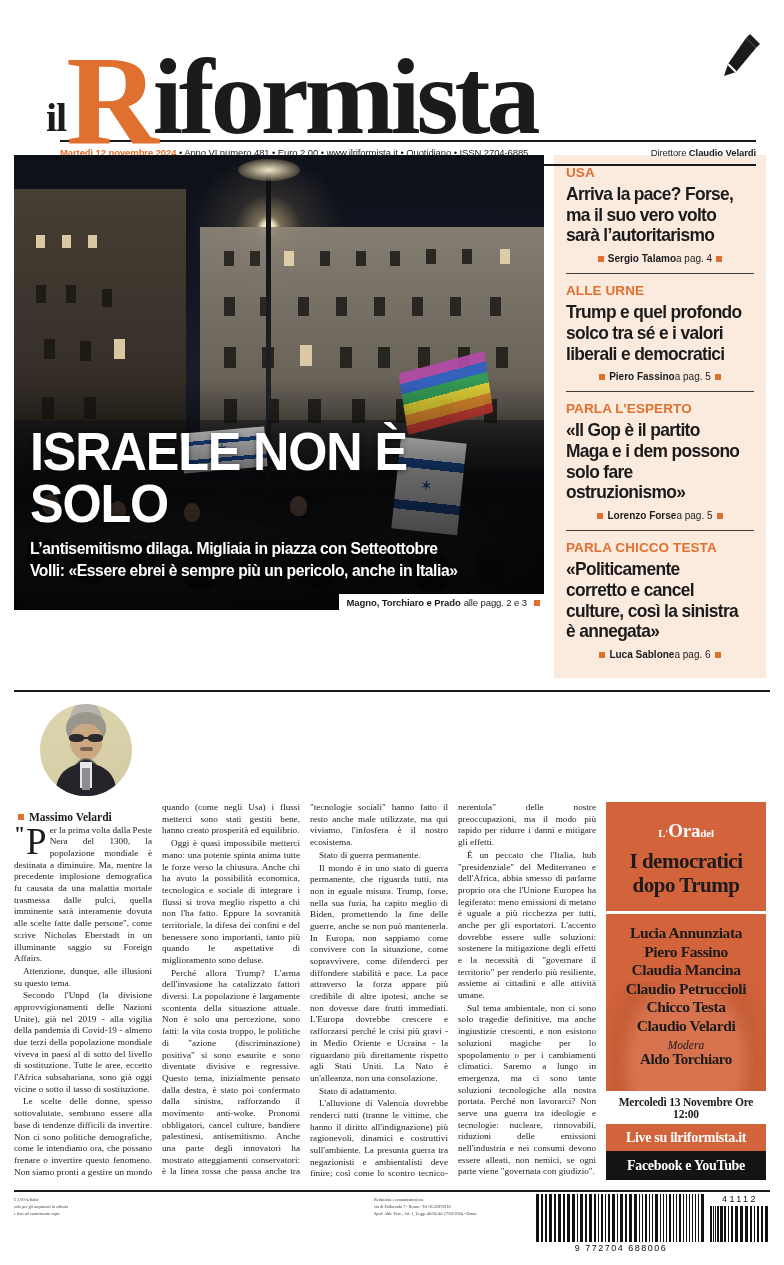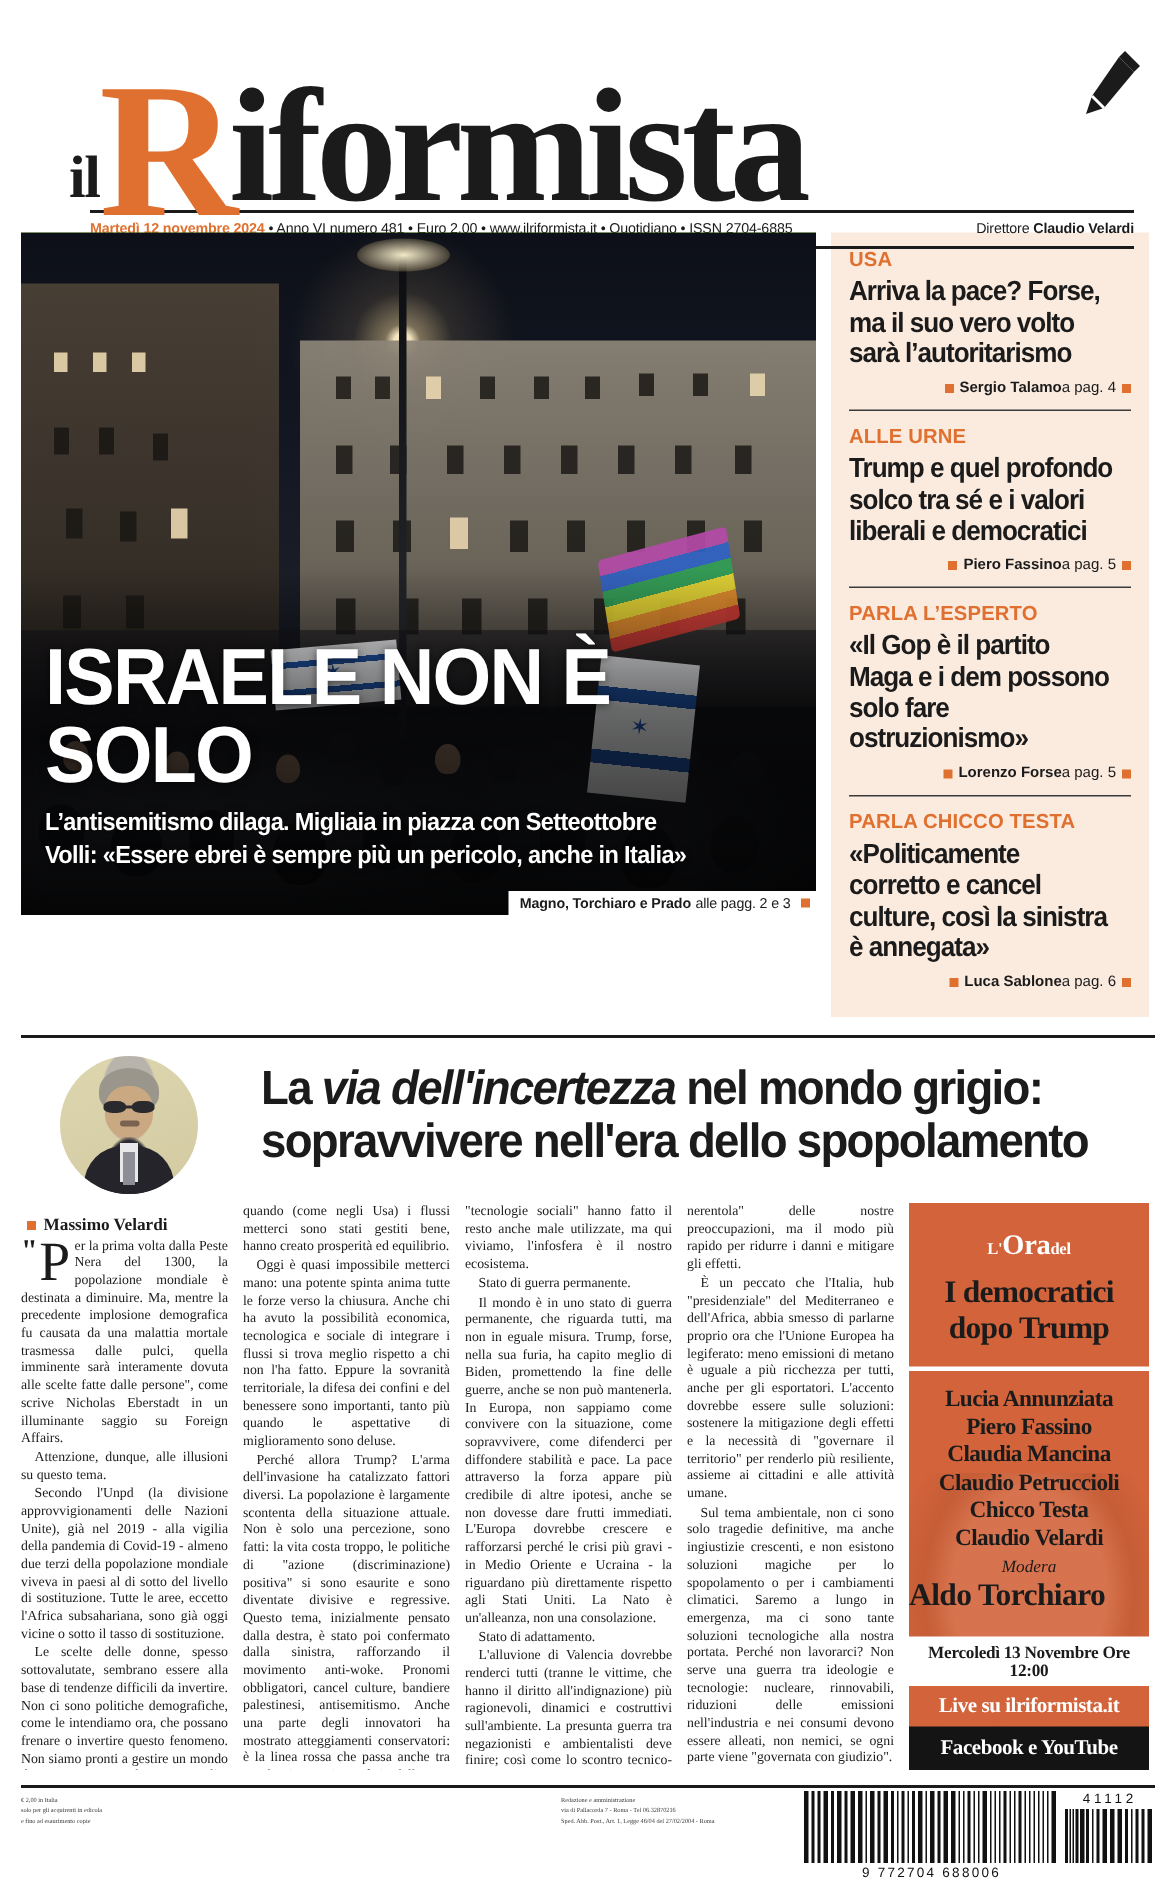--- a/index.html
+++ b/index.html
@@ -88,21 +88,21 @@
   }
   .lead-photo-block {
     width: 530px;
     position: relative;
   }
   .photo {
     position: relative;
     width: 100%;
     height: 455px;
     overflow: hidden;
-    background: #4d7c0f;
+    background: #3b82f6;
   }
   
   .sky {
     position: absolute; inset: 0;
     background:
       radial-gradient(circle at 48% 16%, rgba(255,240,200,0.95) 0 1.2%, rgba(255,225,160,0.45) 2.5%, rgba(255,210,140,0.12) 7%, rgba(0,0,0,0) 16%),
       linear-gradient(180deg, #0d1018 0%, #141824 34%, #1a1d26 50%, #0e1017 72%, #08090d 100%);
   }
   .bldg-left {
     position: absolute; left: 0; top: 34px; width: 172px; height: 300px;
@@ -230,21 +230,21 @@
     font-weight: bold;
     font-size: 18.5px;
     line-height: 1.12;
     color: #1b1b1b;
     letter-spacing: -0.7px;
     transform: scaleX(0.94);
     transform-origin: left center;
   }
   .side-foot {
     display: flex;
-    justify-content: flex-end;
+    justify-content: center;
     align-items: center;
     margin-top: 7px;
     font-size: 10px;
   }
   .side-author { font-weight: bold; color: #1b1b1b; display: flex; align-items: center; gap: 4px; }
   .side-page { color: #1b1b1b; display: flex; align-items: center; gap: 4px; }
   .bullet-or { width: 6px; height: 6px; background: #e0702f; display: inline-block; }
 
   
   .mid-rule {
@@ -392,23 +392,24 @@
   .ad-modera {
     text-align: center;
     font-family: "Liberation Serif", serif;
     font-style: italic;
     font-size: 11.5px;
     color: #1b1b1b;
     margin-top: 3px;
     position: relative; z-index: 2;
   }
   .ad-moderator {
-    font-family: "Liberation Serif", serif;
-    font-weight: bold;
-    font-size: 21px;
+    text-align: center;
+    font-family: "Liberation Serif", serif;
+    font-weight: bold;
+    font-size: 15px;
     color: #1b1b1b;
     letter-spacing: -0.4px;
     position: relative; z-index: 2;
   }
   .ad-ghost {
     position: absolute;
     right: -10px; top: 180px;
     width: 180px; height: 200px;
     background: radial-gradient(ellipse at 50% 40%, rgba(255,255,255,0.10) 0 40%, rgba(0,0,0,0.06) 55%, rgba(0,0,0,0) 72%);
     z-index: 1;
@@ -693,26 +694,20 @@
         <div class="pf" style="left:30px;top:20px;width:32px;height:34px;border-radius:44%;background:#caa882;"></div>
         <div class="pf" style="left:29px;top:30px;width:15px;height:8px;border-radius:40%;background:#2a2a2e;"></div>
         <div class="pf" style="left:48px;top:30px;width:15px;height:8px;border-radius:40%;background:#2a2a2e;"></div>
         <div class="pf" style="left:43px;top:33px;width:6px;height:2px;background:#2a2a2e;"></div>
         <div class="pf" style="left:40px;top:43px;width:13px;height:4px;border-radius:2px;background:#7a6250;"></div>
         <div class="pf" style="left:16px;top:60px;width:60px;height:34px;border-radius:26px 26px 0 0;background:#24242a;"></div>
         <div class="pf" style="left:40px;top:58px;width:12px;height:26px;background:#e8e8ea;"></div>
         <div class="pf" style="left:42px;top:64px;width:8px;height:22px;background:#8d8d95;"></div>
       </div>
     </div>
-    <div class="story2-head">
-      <div class="headline2">
-        <span>La </span><span class="it">via dell'incertezza</span><span> nel mondo grigio:</span>
-        <div>sopravvivere nell'era dello spopolamento</div>
-      </div>
-    </div>
   </div>
 
   <div class="cols">
 
     <div class="col">
       <div class="byline">
           <i class="bullet-or"></i>
           <span>Massimo Velardi</span>
         </div>
       <p class="first"><span class="quote-mark">"</span><span class="dropcap">P</span><span>er la prima volta dalla Peste Nera del 1300, la popolazione mondiale è destinata a diminuire. Ma, mentre la precedente implosione demografica fu causata da una malattia mortale trasmessa dalle pulci, quella imminente sarà interamente dovuta alle scelte fatte dalle persone", come scrive Nicholas Eberstadt in un illuminante saggio su Foreign Affairs.</span></p>

